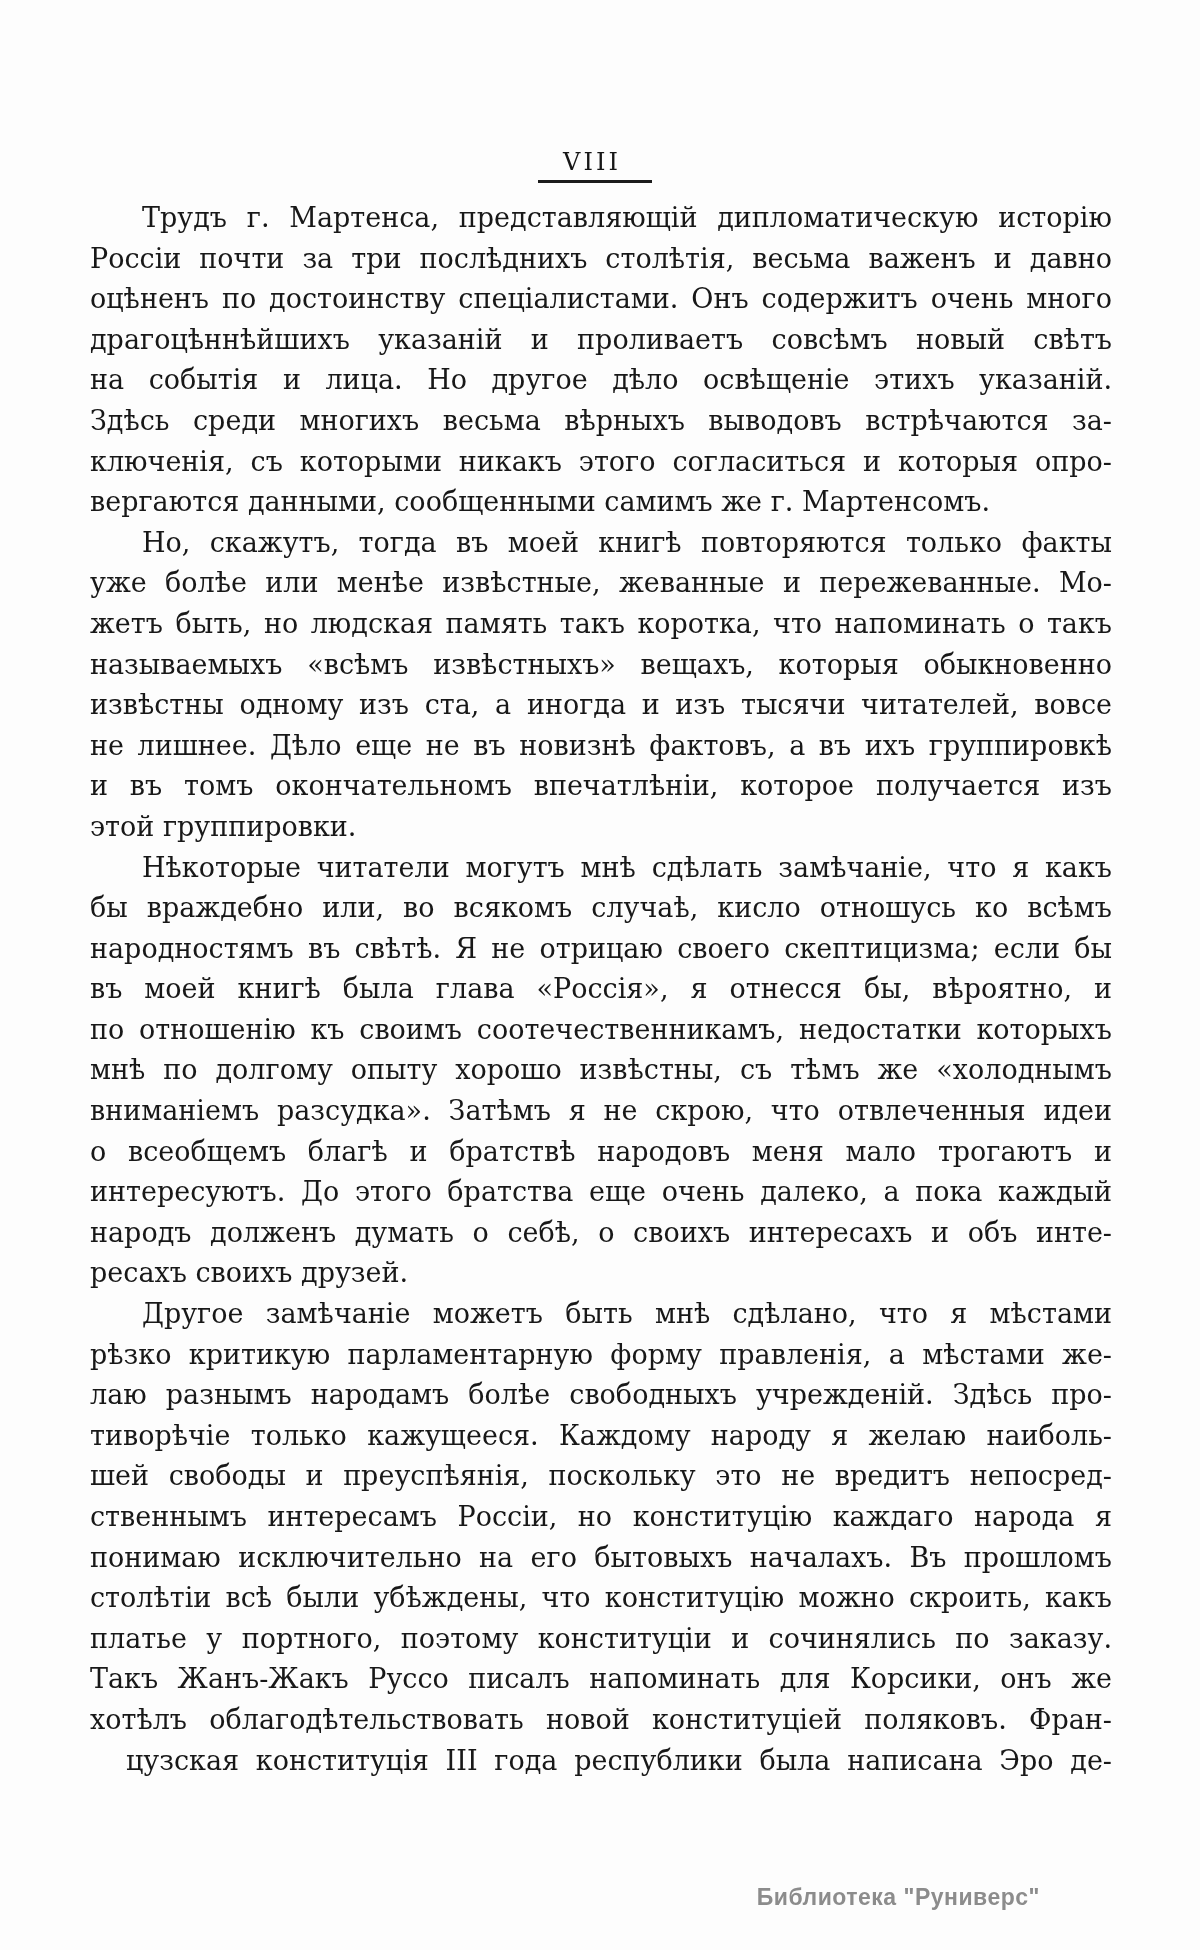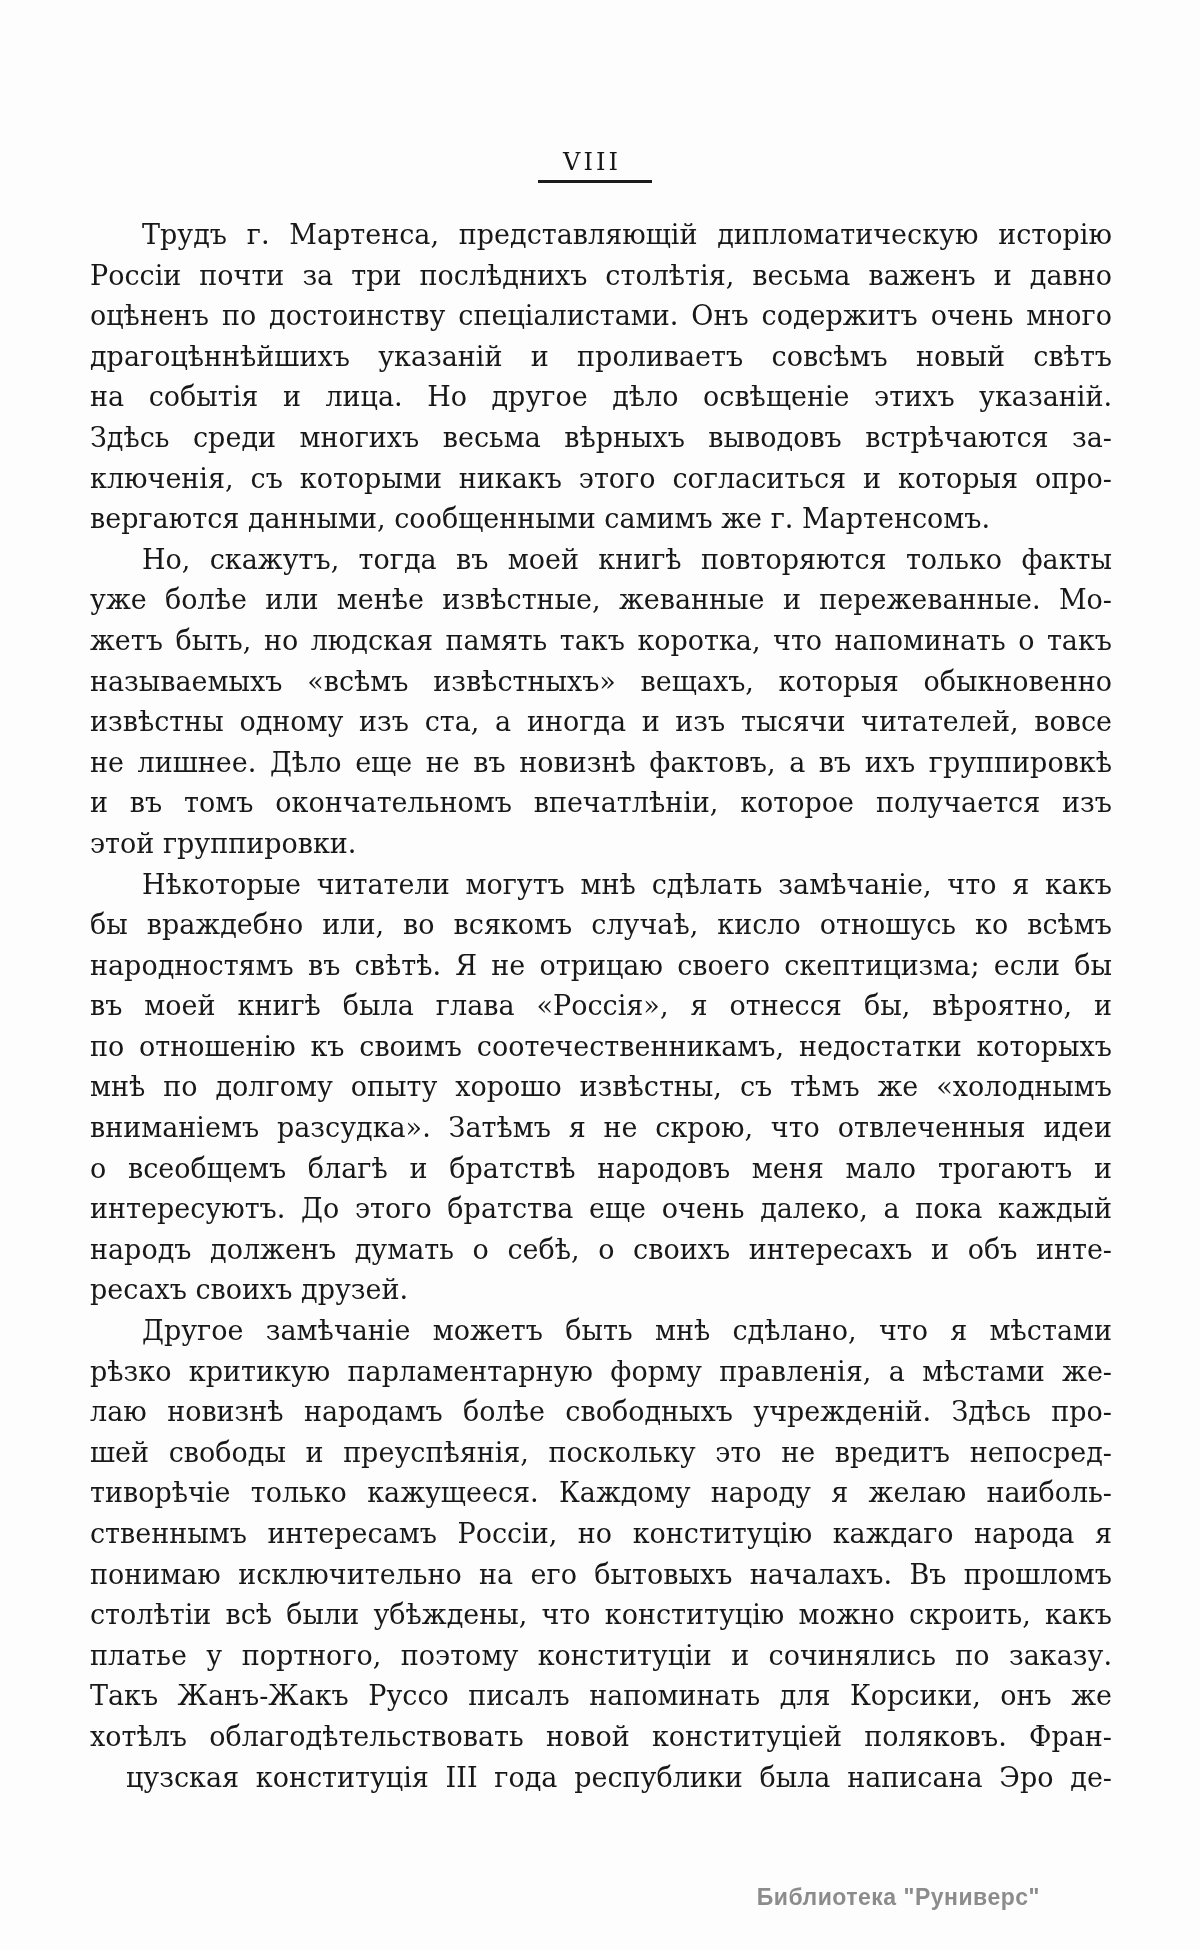--- a/index.html
+++ b/index.html
@@ -29,21 +29,21 @@
   .header-rule {
     position: absolute;
     top: 180px;
     left: 538px;
     width: 114px;
     height: 3px;
     background: #1c1c1c;
   }
   .text-block {
     position: absolute;
-    top: 215px;
+    top: 198px;
     left: 90px;
     width: 1022px;
     font-size: 27px;
     color: #181818;
   }
   .paragraph {
     margin: 0;
     padding: 0;
   }
   .line {
@@ -111,23 +111,23 @@
         <div class="line">мнѣ по долгому опыту хорошо извѣстны, съ тѣмъ же «холоднымъ</div>
         <div class="line">вниманіемъ разсудка». Затѣмъ я не скрою, что отвлеченныя идеи</div>
         <div class="line">о всеобщемъ благѣ и братствѣ народовъ меня мало трогаютъ и</div>
         <div class="line">интересуютъ. До этого братства еще очень далеко, а пока каждый</div>
         <div class="line">народъ долженъ думать о себѣ, о своихъ интересахъ и объ инте-</div>
         <div class="line last">ресахъ своихъ друзей.</div>
       </div>
       <div class="paragraph">
         <div class="line first">Другое замѣчаніе можетъ быть мнѣ сдѣлано, что я мѣстами</div>
         <div class="line">рѣзко критикую парламентарную форму правленія, а мѣстами же-</div>
-        <div class="line">лаю новизнѣ народамъ болѣе свободныхъ учрежденій. Здѣсь про-</div>
+        <div class="line">лаю разнымъ народамъ болѣе свободныхъ учрежденій. Здѣсь про-</div>
+        <div class="line">тиворѣчіе только кажущееся. Каждому народу я желаю наиболь-</div>
         <div class="line">шей свободы и преуспѣянія, поскольку это не вредитъ непосред-</div>
-        <div class="line">тиворѣчіе только кажущееся. Каждому народу я желаю наиболь-</div>
         <div class="line">ственнымъ интересамъ Россіи, но конституцію каждаго народа я</div>
         <div class="line">понимаю исключительно на его бытовыхъ началахъ. Въ прошломъ</div>
         <div class="line">столѣтіи всѣ были убѣждены, что конституцію можно скроить, какъ</div>
         <div class="line">платье у портного, поэтому конституціи и сочинялись по заказу.</div>
         <div class="line">Такъ Жанъ-Жакъ Руссо писалъ напоминать для Корсики, онъ же</div>
         <div class="line">хотѣлъ облагодѣтельствовать новой конституціей поляковъ. Фран-</div>
         <div class="line last stretch">цузская конституція III года республики была написана Эро де-</div>
       </div>
     </div>
   <div class="watermark">Библиотека "Руниверс"</div>

